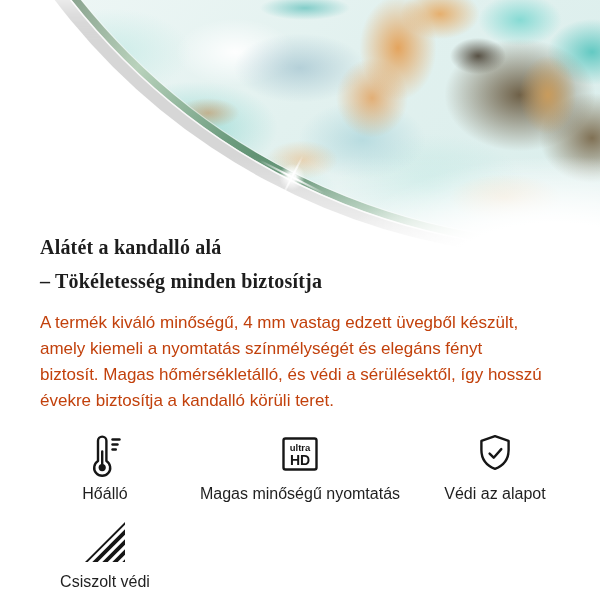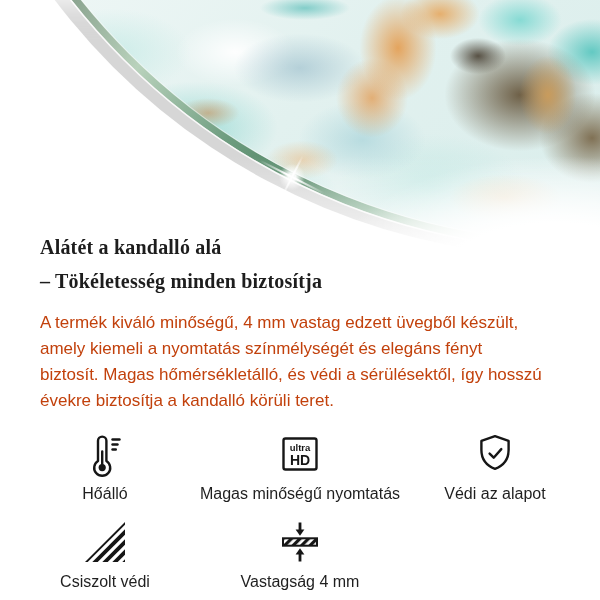--- a/index.html
+++ b/index.html
@@ -177,32 +177,15 @@
             <line x1="9" y1="49" x2="49" y2="9"></line>
             <line x1="14" y1="54" x2="54" y2="14"></line>
             <line x1="19" y1="59" x2="59" y2="19"></line>
             <line x1="24" y1="64" x2="64" y2="24"></line>
           </g>
         </svg>
       </div>
       <div class="flabel">Csiszolt védi</div>
     </div>
 
-    <div class="feature">
-      <div class="ficon">
-        <svg viewBox="0 0 48 48">
-          <defs>
-            <pattern id="hp" patternUnits="userSpaceOnUse" width="6" height="6" patternTransform="rotate(-45)">
-              <rect width="6" height="3.2" fill="#161616"></rect>
-            </pattern>
-          </defs>
-          <rect x="7" y="20.3" width="34" height="7.4" fill="url(#hp)" stroke="#161616" stroke-width="2"></rect>
-          <line x1="24" y1="4.5" x2="24" y2="12" stroke="#161616" stroke-width="2.8"></line>
-          <polygon points="24,17.8 19.6,11.6 28.4,11.6" fill="#161616"></polygon>
-          <line x1="24" y1="43.5" x2="24" y2="36" stroke="#161616" stroke-width="2.8"></line>
-          <polygon points="24,30.2 19.6,36.4 28.4,36.4" fill="#161616"></polygon>
-        </svg>
-      </div>
-      <div class="flabel">Vastagság 4 mm</div>
-    </div>
 
   </div>
 </div>
 
 </body></html>

